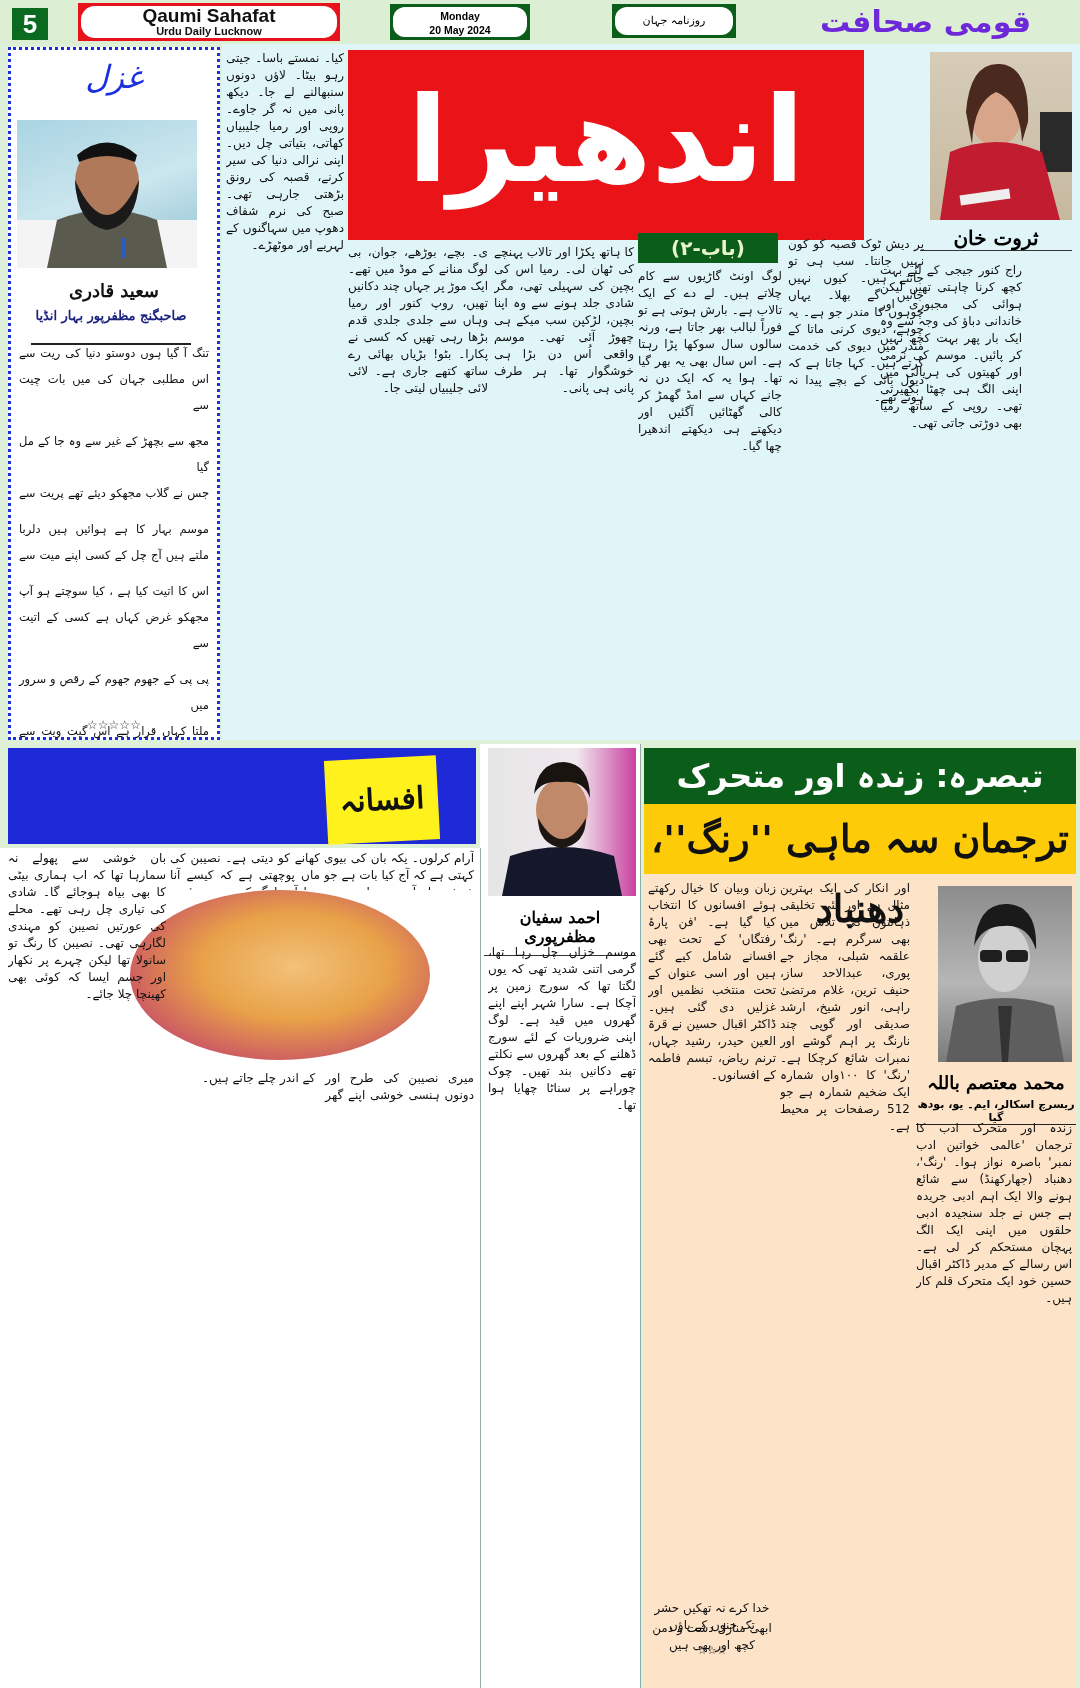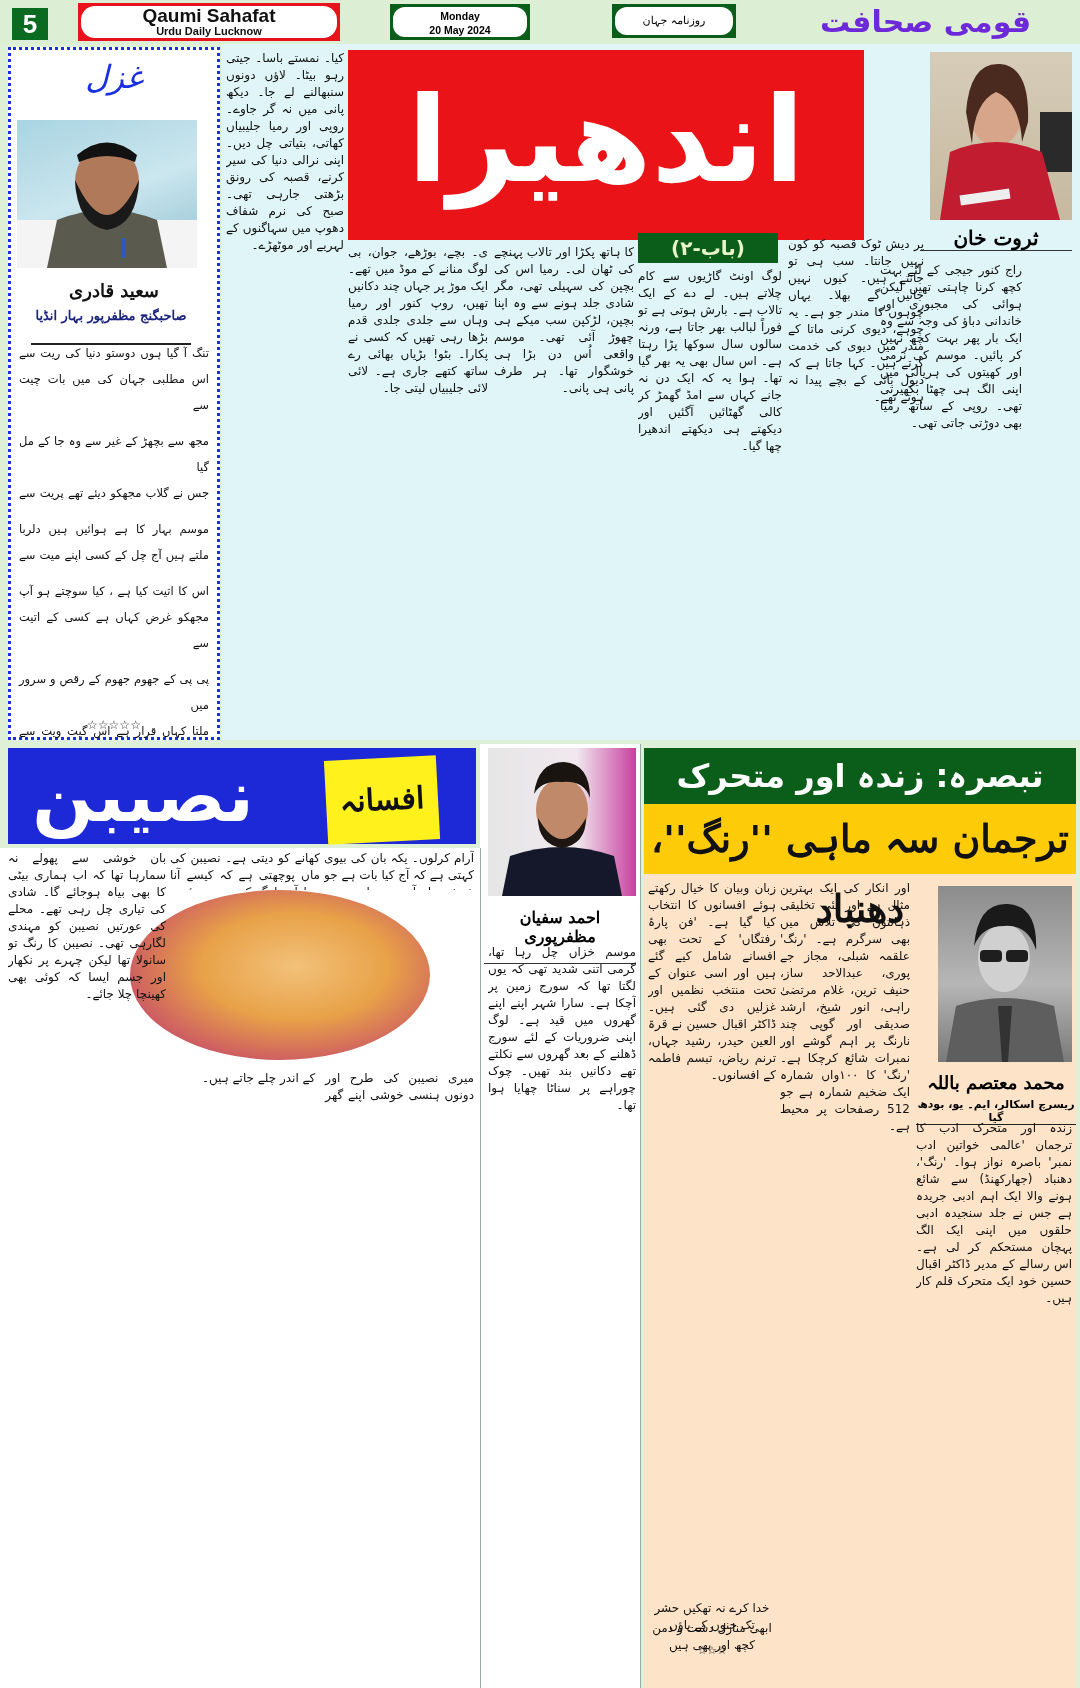--- a/index.html
+++ b/index.html
@@ -37,21 +37,21 @@
   .col{position:absolute}
   
   #afsana-head{left:8px;top:748px;width:468px;height:96px;background:#1d28d6}
   .afs-title{position:absolute;left:10px;top:4px;width:250px;color:#fff;font:bold 72px "DejaVu Sans",sans-serif;text-align:center;direction:rtl;line-height:88px}
   .afs-tag{position:absolute;left:318px;top:10px;width:112px;height:84px;background:#fff11c;transform:rotate(-3deg);color:#111;font:bold 30px "DejaVu Serif",serif;text-align:center;line-height:84px;direction:rtl}
   #afsana-body{left:0;top:848px;width:480px;height:840px;background:#fff}
   .bride{left:130px;top:890px;width:300px;height:170px;border-radius:50%;background:radial-gradient(ellipse at 55% 45%,#f2c17a 0%,#e8a248 40%,#c74d68 80%,#f7e9d8 100%);overflow:hidden}
   
   #center-auth{left:480px;top:744px;width:160px;height:944px;background:#fff}
   .ctr-photo{left:488px;top:748px;width:148px;height:148px;background:linear-gradient(90deg,#e6e6e6 0%,#f0e8ee 60%,#c940a0 100%);overflow:hidden}
-  .ctr-name{left:484px;top:908px;width:152px;text-align:center;font:bold 16px "DejaVu Serif",serif;direction:rtl;border-bottom:1px solid #333;padding-bottom:17px}
+  .ctr-name{left:484px;top:908px;width:152px;text-align:center;font:bold 16px "DejaVu Serif",serif;direction:rtl;border-bottom:1px solid #333;padding-bottom:9px}
   
   #review-head1{left:644px;top:748px;width:432px;height:56px;background:#0b5d1a;color:#fff;font:bold 32px "DejaVu Sans",sans-serif;text-align:center;line-height:56px;direction:rtl}
   #review-head2{left:644px;top:804px;width:432px;height:70px;background:#fecb09;color:#111;font:bold 38px "DejaVu Serif",serif;text-align:center;line-height:70px;direction:rtl}
   #review-body{left:644px;top:874px;width:432px;height:814px;background:#fde3c8}
   .rev-photo{left:938px;top:886px;width:134px;height:176px;background:linear-gradient(180deg,#8c8c8c 0%,#b6b6b6 55%,#7a7a7a 100%);overflow:hidden}
   .rev-name{left:916px;top:1072px;width:160px;text-align:center;font:bold 18px "DejaVu Serif",serif;direction:rtl}
   .rev-title{left:916px;top:1098px;width:160px;text-align:center;font:bold 11px "DejaVu Sans",sans-serif;direction:rtl;border-bottom:1px solid #222}
   .divider-v{position:absolute;width:1px;background:#9aa}
 </style>
 </head>
@@ -126,21 +126,20 @@
 
 <div class="col urdu" style="left:880px;top:262px;width:142px;height:470px;overflow:hidden">راج کنور جیجی کے لئے بہت کچھ کرنا چاہتی تھیں لیکن ہوائی کی مجبوری اور خاندانی دباؤ کی وجہ سے وہ ایک بار پھر بہت کچھ نہیں کر پائیں۔ موسم کی نرمی اور کھیتوں کی ہریالی میں اپنی الگ ہی چھٹا بکھیرتی تھی۔ روپی کے ساتھ رمیا بھی دوڑتی جاتی تھی۔</div>
 <div class="col urdu" style="left:788px;top:236px;width:136px;height:496px;overflow:hidden">پر دیش ٹوک قصبہ کو کون نہیں جانتا۔ سب ہی تو جانتے ہیں۔ کیوں نہیں جانیں گے بھلا۔ یہاں چوہوں کا مندر جو ہے۔ یہ چوہے، دیوی کرنی ماتا کے مندر میں دیوی کی خدمت کرتے ہیں۔ کہا جاتا ہے کہ دیول بائی کے بچے پیدا نہ ہوتے تھے۔</div>
 <div class="col urdu" style="left:638px;top:268px;width:144px;height:464px;overflow:hidden">لوگ اونٹ گاڑیوں سے کام چلاتے ہیں۔ لے دے کے ایک تالاب ہے۔ بارش ہوتی ہے تو فوراً لبالب بھر جاتا ہے، ورنہ سالوں سال سوکھا پڑا رہتا ہے۔ اس سال بھی یہ بھر گیا تھا۔ ہوا یہ کہ ایک دن نہ جانے کہاں سے امڈ گھمڑ کر کالی گھٹائیں آگئیں اور دیکھتے ہی دیکھتے اندھیرا چھا گیا۔</div>
 <div class="col urdu" style="left:494px;top:244px;width:140px;height:488px;overflow:hidden">کا ہاتھ پکڑا اور تالاب پہنچے کی ٹھان لی۔ رمیا اس کی بچپن کی سہیلی تھی، مگر شادی جلد ہونے سے وہ اپنا بچپن، لڑکپن سب میکے ہی چھوڑ آئی تھی۔ موسم واقعی اُس دن بڑا ہی خوشگوار تھا۔ ہر طرف پانی ہی پانی۔</div>
 <div class="col urdu" style="left:348px;top:244px;width:140px;height:488px;overflow:hidden">ی۔ بچے، بوڑھے، جوان، بی لوگ منانے کے موڈ میں تھے۔ ایک موڑ پر جہاں چند دکانیں تھیں، روپ کنور اور رمیا وہاں سے جلدی جلدی قدم بڑھا رہی تھیں کہ کسی نے پکارا۔ بٹو! بڑیاں بھائی رے ساتھ کتھے جاری ہے۔ لائی لائی جلیبیاں لیتی جا۔</div>
 <div class="col urdu" style="left:226px;top:50px;width:118px;height:682px;overflow:hidden">کیا۔ نمستے باسا۔ جیتی رہو بیٹا۔ لاؤں دونوں سنبھالنے لے جا۔ دیکھ پانی میں نہ گر جاوے۔ روپی اور رمیا جلیبیاں کھاتی، بتیاتی چل دیں۔ اپنی نرالی دنیا کی سیر کرنے، قصبہ کی رونق بڑھتی جارہی تھی۔ صبح کی نرم شفاف دھوپ میں سہاگنوں کے لہریے اور موٹھڑے۔</div>
 
 <div id="afsana-body" class="abs"></div>
 <div id="afsana-head" class="abs">
-  <div class="afs-title">نصیبن</div>
   <div class="afs-tag">افسانہ</div>
 </div>
 <div class="abs bride"></div>
 <div class="col urdu" style="left:324px;top:850px;width:150px;height:40px;overflow:hidden">آرام کرلوں۔ یکہ بان کی بیوی کہتی ہے کہ آج کیا بات ہے جو خوش نظر آرہے ہو اور ہنس رہے ہو مجھے تو ہنسی بھی نہیں آتی گھر میں جوان بیٹی بن بیاہے بیٹھی ہے اور تم کو کوئی فکر بھی نہیں۔</div>
 <div class="col urdu" style="left:170px;top:850px;width:150px;height:40px;overflow:hidden">کھانے کو دیتی ہے۔ نصیبن کی ماں پوچھتی ہے کہ کیسے آنا ہوا آپ لوگ کون ہے۔ رئیس زادہ کہتا ہے مجھے معلوم ہوا کہ آپ کے پاس ایک بیٹی ہے اس کے رشتے کے لئے آیا ہوا ہوں۔</div>
 <div class="col urdu" style="left:8px;top:850px;width:158px;height:200px;overflow:hidden">بان خوشی سے پھولے نہ سمارہا تھا کہ اب ہماری بیٹی کا بھی بیاہ ہوجائے گا۔ شادی کی تیاری چل رہی تھے۔ محلے کی عورتیں نصیبن کو مہندی لگارہی تھی۔ نصیبن کا رنگ تو سانولا تھا لیکن چہرے پر نکھار اور جسم ایسا کہ کوئی بھی کھینچا چلا جائے۔</div>
 <div class="col urdu" style="left:8px;top:1070px;width:466px;height:600px;overflow:hidden;column-count:3;column-gap:10px">میری نصیبن کی طرح اور دونوں ہنسی خوشی اپنے گھر کے اندر چلے جاتے ہیں۔</div>
 
 <div id="center-auth" class="abs"></div>
 <div class="abs ctr-photo">

